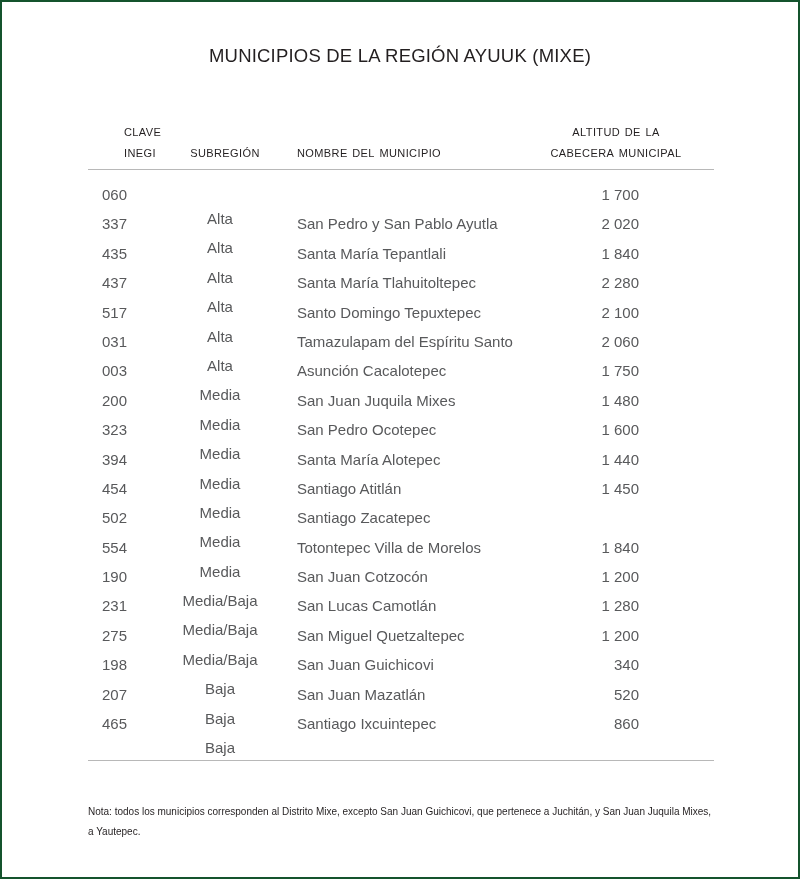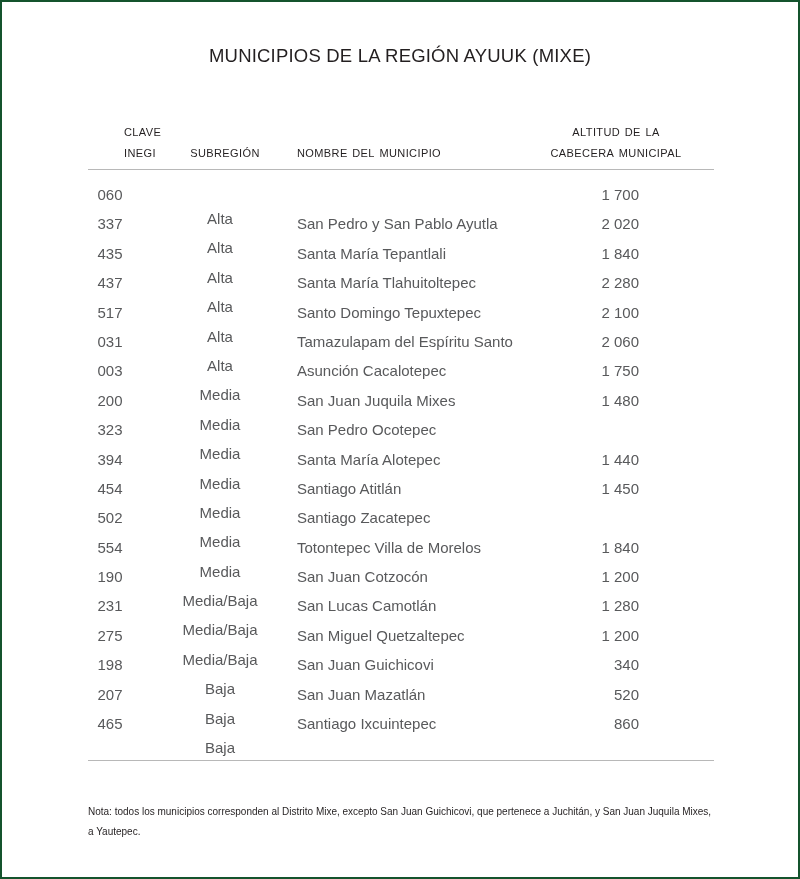--- a/index.html
+++ b/index.html
@@ -100,23 +100,23 @@
     font-size: 15px;
     color: #58595b;
     white-space: nowrap;
   }
   .cell {
     position: absolute;
     top: 0;
     line-height: 29.4px;
   }
   .c-clave {
-    left: 0;
+    left: 14px;
     width: 44px;
-    text-align: center;
+    text-align: left;
   }
   .c-sub {
     left: 71px;
     width: 122px;
     text-align: center;
     margin-top: 24px;
   }
   .c-nombre {
     left: 209px;
     text-align: left;
@@ -211,20 +211,21 @@
         <div class="row">
           <div class="cell c-clave">200</div>
           <div class="cell c-sub">Media</div>
           <div class="cell c-nombre">San Juan Juquila Mixes</div>
           <div class="cell c-alt">1 480</div>
         </div>
         <div class="row">
           <div class="cell c-clave">323</div>
           <div class="cell c-sub">Media</div>
           <div class="cell c-nombre">San Pedro Ocotepec</div>
+          <div class="cell c-alt">1 600</div>
         </div>
         <div class="row">
           <div class="cell c-clave">394</div>
           <div class="cell c-sub">Media</div>
           <div class="cell c-nombre">Santa María Alotepec</div>
           <div class="cell c-alt">1 440</div>
         </div>
         <div class="row">
           <div class="cell c-clave">454</div>
           <div class="cell c-sub">Media</div>

